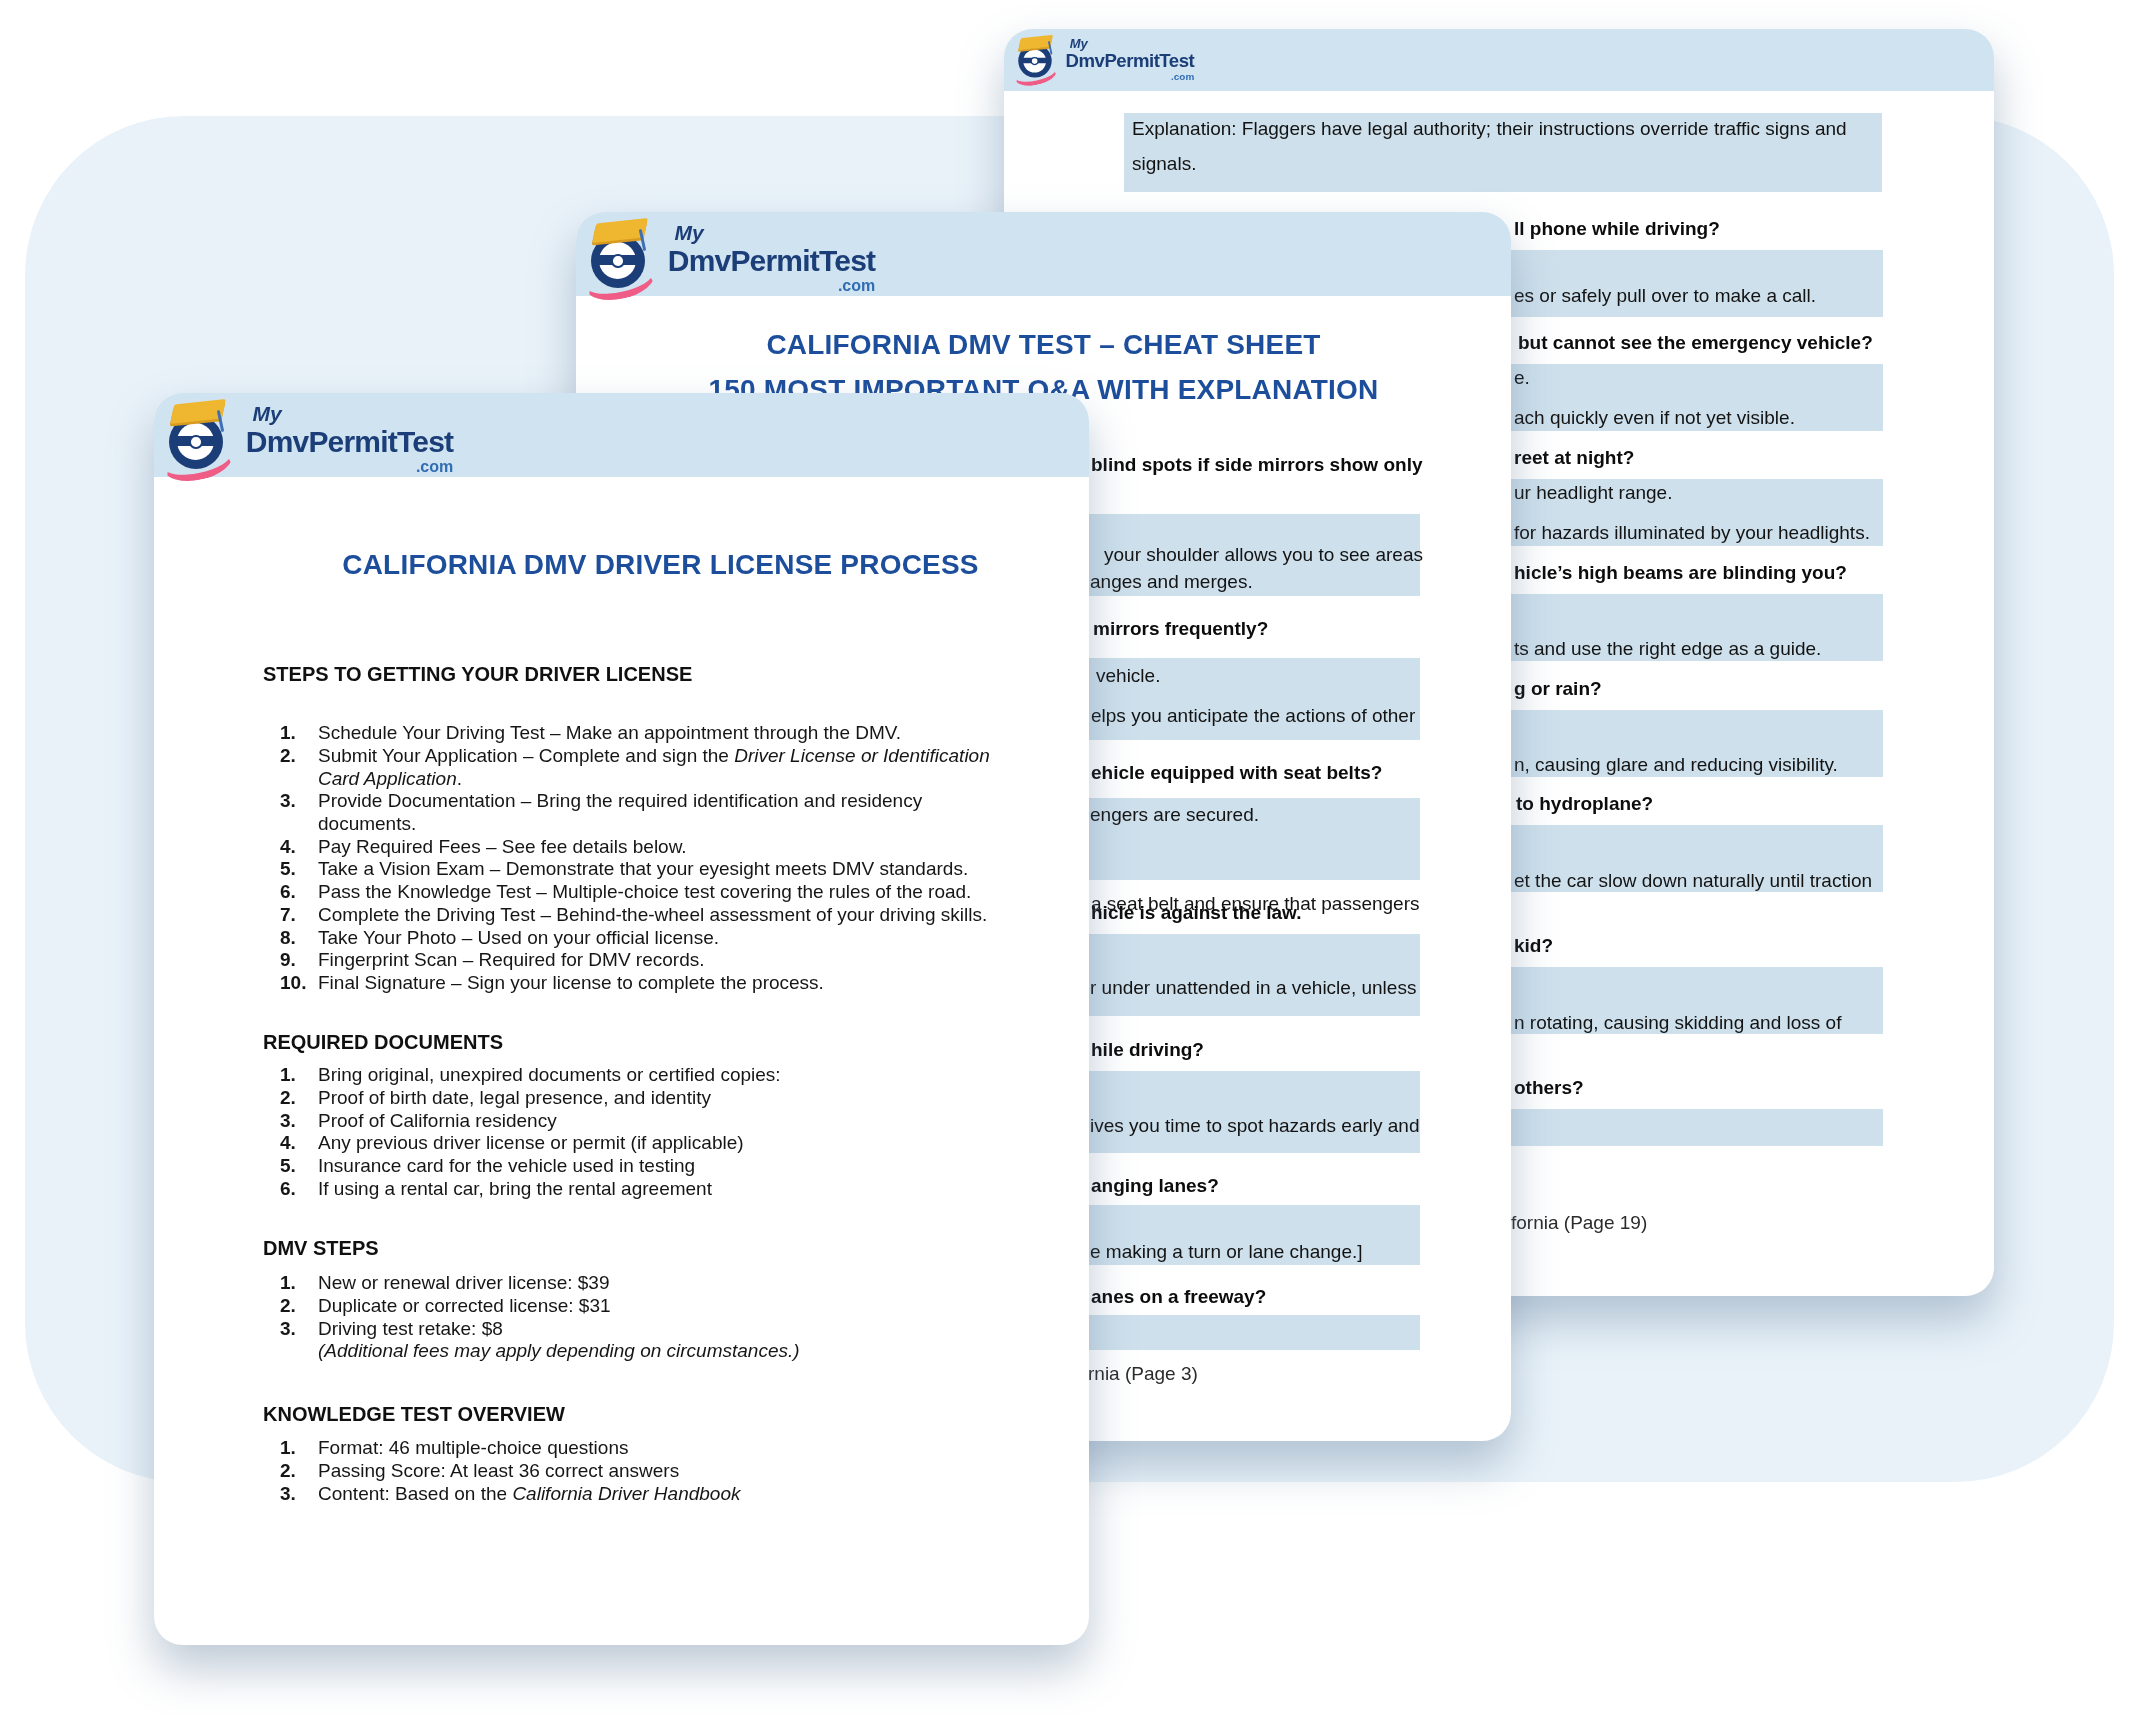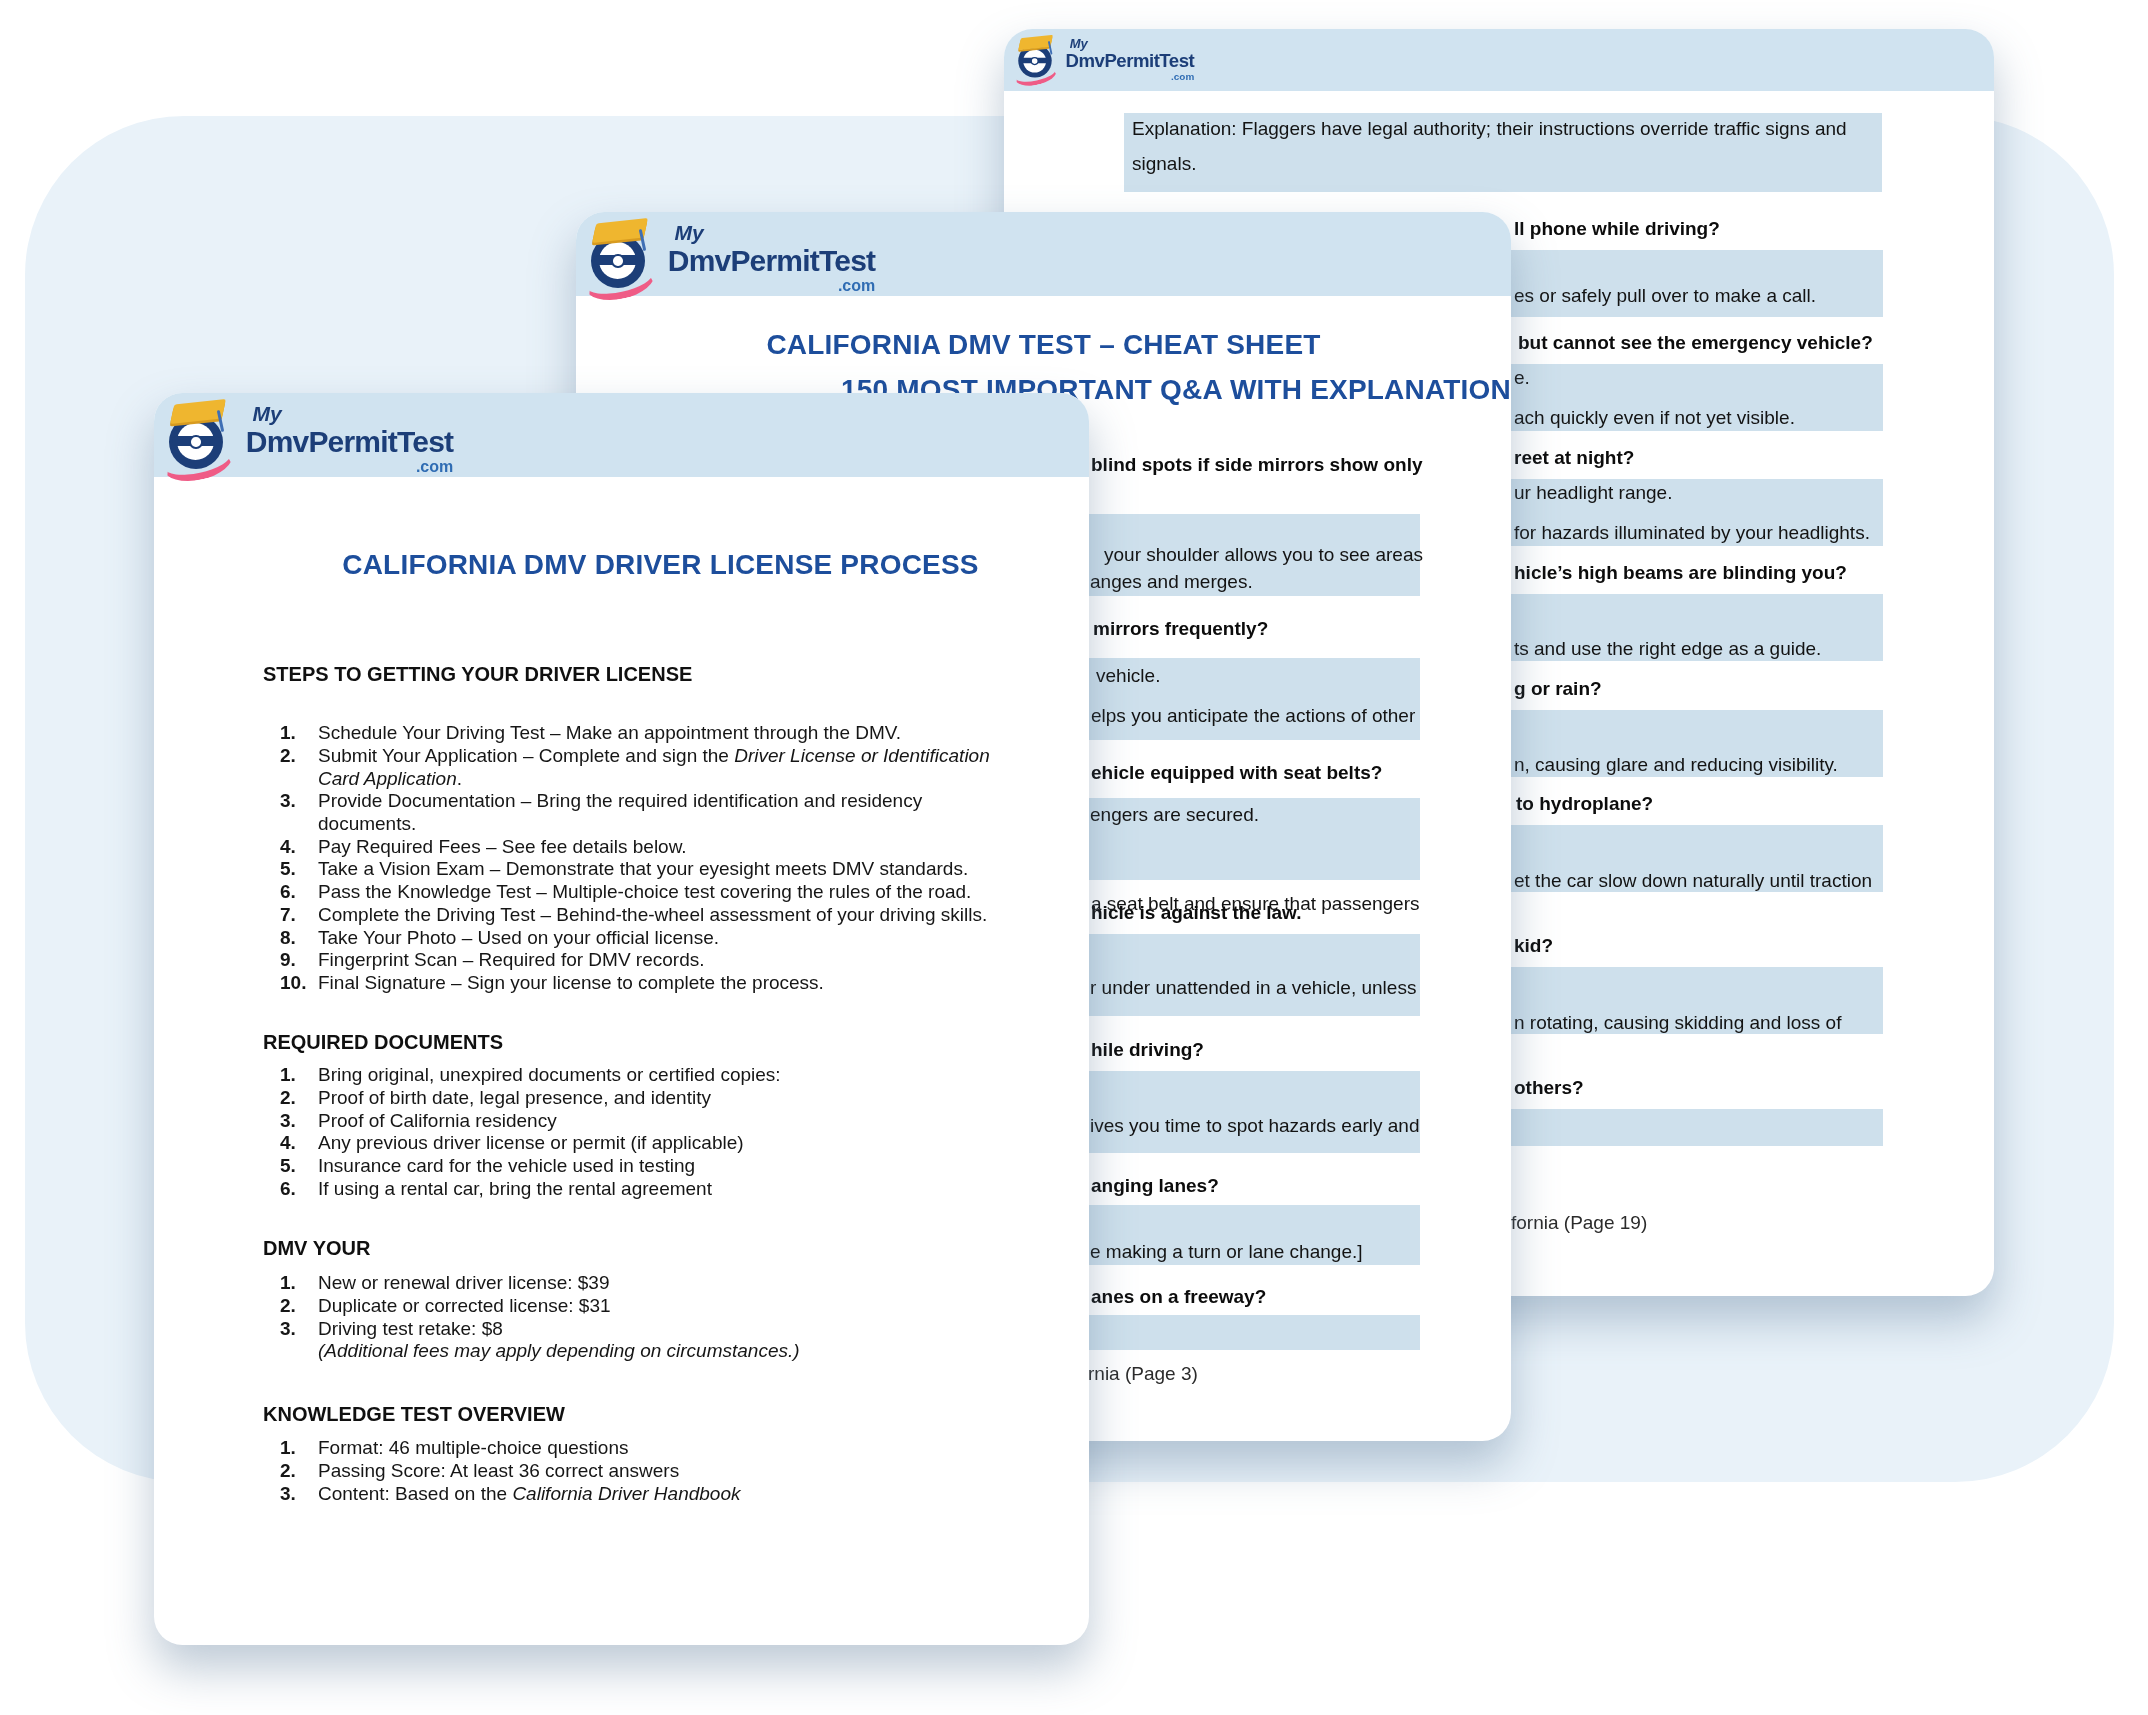--- a/index.html
+++ b/index.html
@@ -38,21 +38,21 @@
   .swoosh { position:absolute; left:-5.9px; top:42px; width:67px; height:30px; border-bottom:7.6px solid #ef5c86; border-left:2.5px solid transparent; border-right:2.5px solid transparent; border-radius:50%; transform:rotate(-12deg); z-index:3; }
   .logo-text { padding-top:1.7px; line-height:1; }
   .logo-my { font-style:italic; font-weight:700; font-size:21px; color:#1c3e78; margin-left:6.7px; }
   .logo-name { font-weight:700; font-size:30px; color:#1c3e78; letter-spacing:-0.8px; margin-top:2.5px; }
   .logo-com { font-weight:700; font-size:16px; color:#2f6cb3; text-align:right; margin-top:2.5px; }
 
   
   .doc-title { position:absolute; left:0; width:100%; text-align:center; font-weight:700; font-size:28px; color:#1d4e9c; letter-spacing:0.2px; white-space:nowrap; }
   #front-title { top:156px;padding-left:39px; }
   #middle-title { top:117px; }
-  #middle-subtitle { top:162px;text-align:right; }
+  #middle-subtitle { top:162px; }
   .sec-head { position:absolute; left:109px; font-weight:700; font-size:20px; color:#101010; white-space:nowrap; }
   .front-list { position:absolute; left:126px; }
   .li-row { display:flex; height:22.7px; align-items:center; white-space:nowrap; font-size:19px; color:#161616; }
   .li-row .num { width:38px; flex:none; font-weight:700; }
   .it { font-style:italic; }
   .bd { font-weight:400; }
 
   .hl { position:absolute; background:#cee0ec; }
   .frag { position:absolute; white-space:nowrap; font-size:19px; color:#131313; line-height:22px; }
   .frag.q { font-weight:700; color:#0c0c0c; }
@@ -254,21 +254,21 @@
           </div>
           <div class="li-row">
             <span class="num">5.</span>
             <span><span>Insurance card for the vehicle used in testing</span></span>
           </div>
           <div class="li-row">
             <span class="num">6.</span>
             <span><span>If using a rental car, bring the rental agreement</span></span>
           </div>
         </div>
-        <div class="sec-head" style="top: 844px;">DMV YOUR</div>
+        <div class="sec-head" style="top: 844px;">DMV STEPS</div>
         <div class="front-list" style="top: 879px;">
           <div class="li-row">
             <span class="num">1.</span>
             <span><span>New or renewal driver license: </span><span class="bd">$39</span></span>
           </div>
           <div class="li-row">
             <span class="num">2.</span>
             <span><span>Duplicate or corrected license: </span><span class="bd">$31</span></span>
           </div>
           <div class="li-row">

